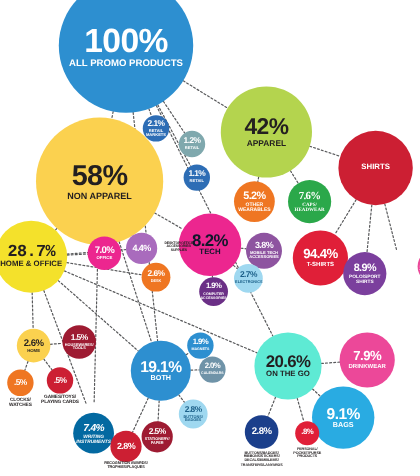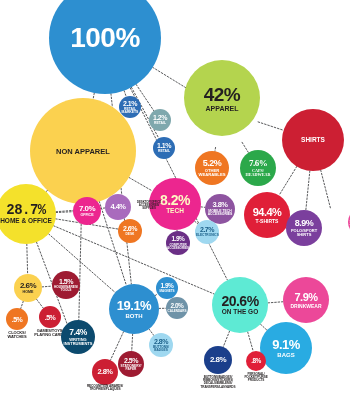--- a/index.html
+++ b/index.html
@@ -74,25 +74,27 @@
       <line x1="229.6010610620851" y1="330.9973473447873" x2="223.19946946895746" y2="347.00132632760636" stroke="#58595b" stroke-width="1" stroke-dasharray="1.6 1.8" stroke-linecap="round"></line>
       <line x1="247.6921915811266" y1="331.92267053394306" x2="253.2527887210262" y2="351.38476052359175" stroke="#58595b" stroke-width="1" stroke-dasharray="1.6 1.8" stroke-linecap="round"></line>
       <line x1="48.52554256103079" y1="233.81413466016596" x2="115.22871453247434" y2="292.48822111652834" stroke="#58595b" stroke-width="1" stroke-dasharray="1.6 1.8" stroke-linecap="round"></line>
       <line x1="36.51154708025566" y1="242.09817392606803" x2="72.04345665452179" y2="337.0777014418948" stroke="#58595b" stroke-width="1" stroke-dasharray="1.6 1.8" stroke-linecap="round"></line>
       <line x1="53.60760501477266" y1="225.73968250628184" x2="214.2329019862122" y2="294.042962994137" stroke="#58595b" stroke-width="1" stroke-dasharray="1.6 1.8" stroke-linecap="round"></line>
       <line x1="99.28047408359849" y1="201.4375471609522" x2="126.32053109264221" y2="285.2087041693622" stroke="#58595b" stroke-width="1" stroke-dasharray="1.6 1.8" stroke-linecap="round"></line>
     </svg>
   <div id="bubbles">
       <div class="bub" style="left: 49px; top: -18px; width: 112px; height: 112px; background: rgb(45, 143, 208); color: rgb(255, 255, 255);">
         <span class="pct" style="font-size: 28px;">100%</span>
+        <span class="lab" style="font-size: 8px; margin-top: 1px; max-width: 103.6px;">ALL PROMO PRODUCTS</span>
       </div>
       <div class="bub" style="left: 30px; top: 98px; width: 106px; height: 106px; background: rgb(251, 209, 79); color: rgb(35, 31, 32);">
+        <span class="pct" style="font-size: 24px;">58%</span>
         <span class="lab" style="font-size: 7.5px; margin-top: 1px; max-width: 98.05px;">NON APPAREL</span>
       </div>
-      <div class="bub" style="left: 184px; top: 60px; width: 76px; height: 76px; background: rgb(180, 212, 78); color: rgb(35, 31, 32);">
+      <div class="bub" style="left: 184px; top: 72px; width: 76px; height: 76px; background: rgb(180, 212, 78); color: rgb(35, 31, 32);">
         <span class="pct" style="font-size: 19px;">42%</span>
         <span class="lab" style="font-size: 7px; margin-top: 1px; max-width: 70.3px;">APPAREL</span>
       </div>
       <div class="bub" style="left: 119px; top: 96px; width: 22px; height: 22px; background: rgb(45, 109, 181); color: rgb(255, 255, 255);">
         <span class="pct" style="font-size: 7px;">2.1%</span>
         <span class="lab" style="font-size: 3.4px; margin-top: 1px; max-width: 20.35px;">RETAIL MARKETS</span>
       </div>
       <div class="bub" style="left: 149px; top: 109px; width: 22px; height: 22px; background: rgb(127, 168, 173); color: rgb(255, 255, 255);">
         <span class="pct" style="font-size: 7px;">1.2%</span>
         <span class="lab" style="font-size: 3.4px; margin-top: 1px; max-width: 20.35px;">RETAIL</span>
@@ -117,21 +119,21 @@
         <span class="lab" style="font-size: 5px; margin-top: 1px; max-width: 42.55px;">T-SHIRTS</span>
       </div>
       <div class="bub" style="left: 286px; top: 210px; width: 36px; height: 36px; background: rgb(123, 63, 157); color: rgb(255, 255, 255);">
         <span class="pct" style="font-size: 9px;">8.9%</span>
         <span class="lab" style="font-size: 4px; margin-top: 1px; max-width: 33.3px;">POLO/SPORT SHIRTS</span>
       </div>
       <div class="bub" style="left: 320px; top: 208px; width: 28px; height: 28px; background: #ec4899; color: rgb(255, 255, 255); margin-left: 28px;">
         <span class="pct" style="font-size: 7.5px;">3.1%</span>
         <span class="lab" style="font-size: 3.2px; margin-top: 1px; max-width: 25.9px;">SHIRTS: OTHER THAN T-SHIRTS/ POLOS</span>
       </div>
-      <div class="bub" style="left: 149px; top: 178px; width: 52px; height: 52px; background: rgb(236, 38, 143); color: #fef9c3;">
+      <div class="bub" style="left: 149px; top: 178px; width: 52px; height: 52px; background: rgb(236, 38, 143); color: #0f172a;">
         <span class="pct" style="font-size: 14px;">8.2%</span>
         <span class="lab" style="font-size: 6.5px; margin-top: 1px; max-width: 48.1px;">TECH</span>
       </div>
       <div class="bub" style="left: 205px; top: 194px; width: 30px; height: 30px; background: rgb(142, 84, 160); color: rgb(255, 255, 255);">
         <span class="pct" style="font-size: 7.5px;">3.8%</span>
         <span class="lab" style="font-size: 3.4px; margin-top: 1px; max-width: 27.75px;">MOBILE TECH ACCESSORIES</span>
       </div>
       <div class="bub" style="left: 195px; top: 220px; width: 24px; height: 24px; background: rgb(159, 216, 240); color: rgb(27, 95, 136);">
         <span class="pct" style="font-size: 7px;">2.7%</span>
         <span class="lab" style="font-size: 3.2px; margin-top: 1px; max-width: 22.2px;">ELECTRONICS</span>
@@ -165,21 +167,21 @@
         <span class="lab" style="font-size: 3.2px; margin-top: 1px; max-width: 25.9px;">HOUSEWARES/ TOOLS</span>
       </div>
       <div class="bub" style="left: 6px; top: 308px; width: 22px; height: 22px; background: rgb(239, 118, 34); color: rgb(255, 255, 255);">
         <span class="pct" style="font-size: 7px;">.5%</span>
       </div>
       <div class="outlab" style="width: 34px; left: 0px; top: 331px; font-size: 4px;">CLOCKS/ WATCHES</div>
       <div class="bub" style="left: 39px; top: 306px; width: 22px; height: 22px; background: rgb(204, 31, 51); color: rgb(255, 255, 255);">
         <span class="pct" style="font-size: 7px;">.5%</span>
       </div>
       <div class="outlab" style="width: 40px; left: 30px; top: 329px; font-size: 4px;">GAMES/TOYS/ PLAYING CARDS</div>
-      <div class="bub" style="left: 61px; top: 320px; width: 34px; height: 34px; background: #0c4a6e; color: rgb(255, 255, 255);">
+      <div class="bub" style="left: 61px; top: 344px; width: 34px; height: 34px; background: #0369a1; color: rgb(255, 255, 255); font-style: italic;">
         <span class="pct" style="font-size: 8.5px;">7.4%</span>
         <span class="lab" style="font-size: 4px; margin-top: 1px; max-width: 31.45px;">WRITING INSTRUMENTS</span>
       </div>
       <div class="bub" style="left: 109px; top: 284px; width: 50px; height: 50px; background: rgb(45, 143, 208); color: rgb(255, 255, 255);">
         <span class="pct" style="font-size: 13px;">19.1%</span>
         <span class="lab" style="font-size: 6px; margin-top: 1px; max-width: 46.25px;">BOTH</span>
       </div>
       <div class="bub" style="left: 156px; top: 277px; width: 22px; height: 22px; background: rgb(45, 143, 208); color: rgb(255, 255, 255);">
         <span class="pct" style="font-size: 6.5px;">1.9%</span>
         <span class="lab" style="font-size: 3px; margin-top: 1px; max-width: 20.35px;">MAGNETS</span>

